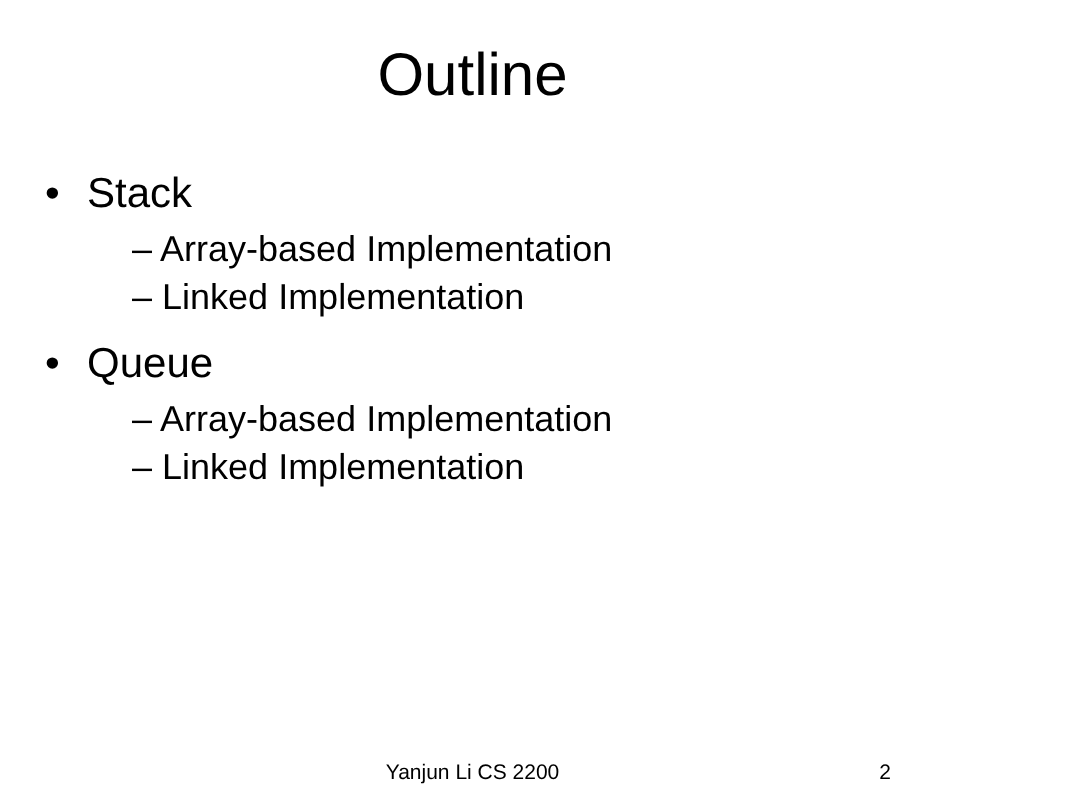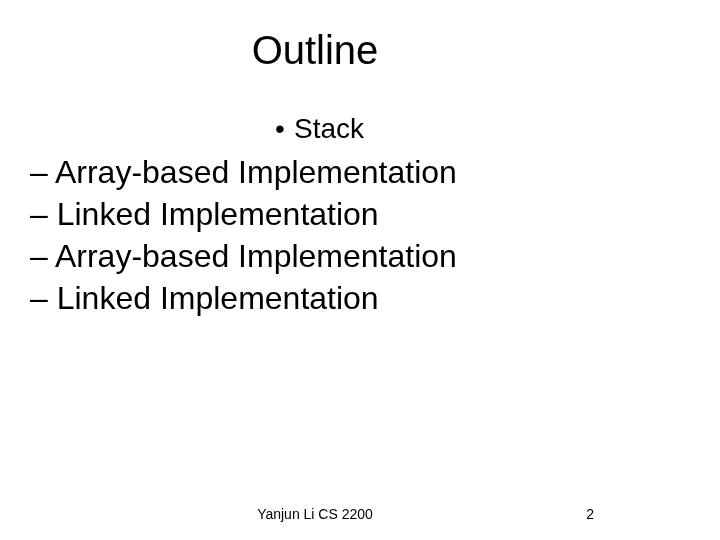--- a/index.html
+++ b/index.html
@@ -1,22 +1,22 @@
 <!DOCTYPE html>
 <html><head>
 <meta charset="utf-8">
 <style>
   * { margin: 0; padding: 0; box-sizing: border-box; }
   html, body { width: 720px; height: 540px; background: #fff; font-family: Arial, Helvetica, sans-serif; color: #000; }
   .slide { width: 630px; height: 540px; position: relative; padding: 20px 30px 0 30px; }
   .title { text-align: center; font-size: 40px; font-weight: 400; margin-top: 8px; margin-bottom: 38px; }
   .content { font-size: 28px; line-height: 1.25; }
-  .lvl1 { margin: 10px 0 6px 0; text-align: center; }
+  .lvl1 { margin: 10px 0 6px 0; }
   .lvl1 .bullet { display: inline-block; width: 28px; }
-  .lvl2 { font-size: 32px; margin-bottom: 2px; }
+  .lvl2 { font-size: 24px; margin-left: 58px; margin-bottom: 2px; }
   .footer { position: absolute; bottom: 18px; left: 0; width: 100%; }
   .footer-center { text-align: center; font-size: 14px; }
   .footer-right { position: absolute; right: 36px; bottom: 0; font-size: 14px; }
 </style>
 </head>
 <body>
 
 <div class="slide">
 
   <h1 class="title">Outline</h1>
@@ -26,20 +26,23 @@
     <div class="lvl1">
       <span class="bullet">•</span><span>Stack</span>
     </div>
     <div class="lvl2">
       <span>–</span> <span>Array-based Implementation</span>
     </div>
     <div class="lvl2">
       <span>–</span> <span>Linked Implementation</span>
     </div>
 
+    <div class="lvl1">
+      <span class="bullet">•</span><span>Queue</span>
+    </div>
     <div class="lvl2">
       <span>–</span> <span>Array-based Implementation</span>
     </div>
     <div class="lvl2">
       <span>–</span> <span>Linked Implementation</span>
     </div>
 
 
   </div>
 

